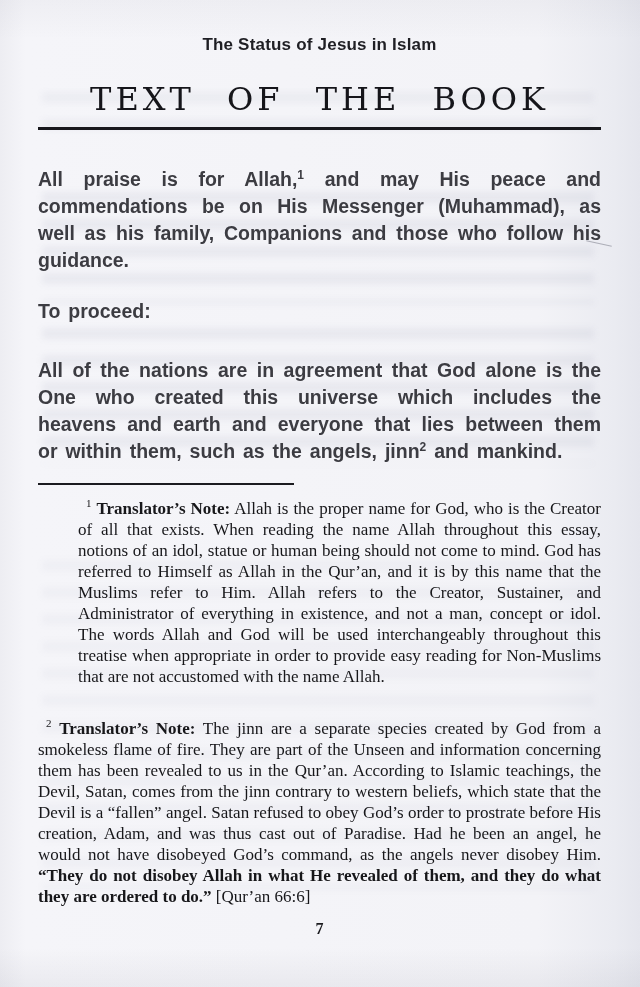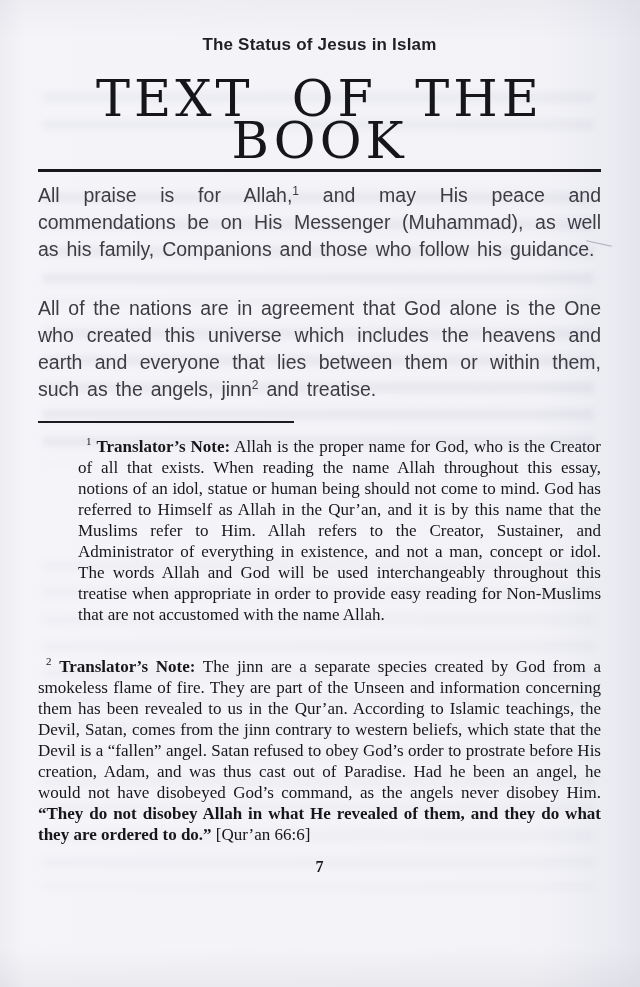--- a/index.html
+++ b/index.html
@@ -37,32 +37,33 @@
     text-align: center;
     font-size: 17px; font-weight: bold;
     letter-spacing: 0.2px;
     color: #1f1f24;
   }
   .book-title {
     margin: 23px 0 0 0;
     text-align: center;
     font-family: "DejaVu Serif", serif;
     font-weight: normal;
-    font-size: 51px; line-height: 42px;
+    font-size: 32px; line-height: 42px;
     letter-spacing: 4px; word-spacing: 18px;
     color: #15151a;
   }
   .title-rule { height: 3px; background: #17171c; margin-top: 7px; }
 
   .body-text {
-    margin-top: 10px;
+    margin-top: 36px;
     font-size: 19.5px; line-height: 27px;
     color: #3c3c42;
     text-align: justify;
     word-spacing: 2.5px;
+    font-weight: bold;
   }
   .body-text p { margin: 0; }
   .body-text .p2 { margin-top: 24px; }
   .body-text .p3 { margin-top: 32px; }
   .body-text sup { font-size: 12px; line-height: 0; }
 
   .footnote-rule { width: 256px; height: 2px; background: #1b1b20; margin-top: 18px; }
 
   .footnotes {
     font-family: "Liberation Serif", serif;
@@ -99,23 +100,24 @@
     <div class="running-header">The Status of Jesus in Islam</div>
 
     <h1 class="book-title">TEXT OF THE BOOK</h1>
 
     <div class="title-rule"></div>
 
     <div class="body-text">
       <p class="p1"><span>All praise is for Allah,</span><sup>1</sup>
         <span>and may His peace and commendations be on His Messenger (Muhammad), as well as his family, Companions and those who follow his guidance.</span></p>
 
+      <p class="p2">To proceed:</p>
 
       <p class="p3"><span>All of the nations are in agreement that God alone is the One who created this universe which includes the heavens and earth and everyone that lies between them or within them, such as the angels, jinn</span><sup>2</sup>
-        <span>and treatise.</span></p>
+        <span>and mankind.</span></p>
     </div>
 
     <div class="footnote-rule"></div>
 
     <div class="footnotes">
       <p class="fn1"><sup>1</sup>
         <b>Translator’s Note:</b>
         <span>Allah is the proper name for God, who is the Creator of all that exists. When reading the name Allah throughout this essay, notions of an idol, statue or human being should not come to mind. God has referred to Himself as Allah in the Qur’an, and it is by this name that the Muslims refer to Him. Allah refers to the Creator, Sustainer, and Administrator of everything in existence, and not a man, concept or idol. The words Allah and God will be used interchangeably throughout this treatise when appropriate in order to provide easy reading for Non-Muslims that are not accustomed with the name Allah.</span></p>
 
       <p class="fn2"><sup>2</sup>

